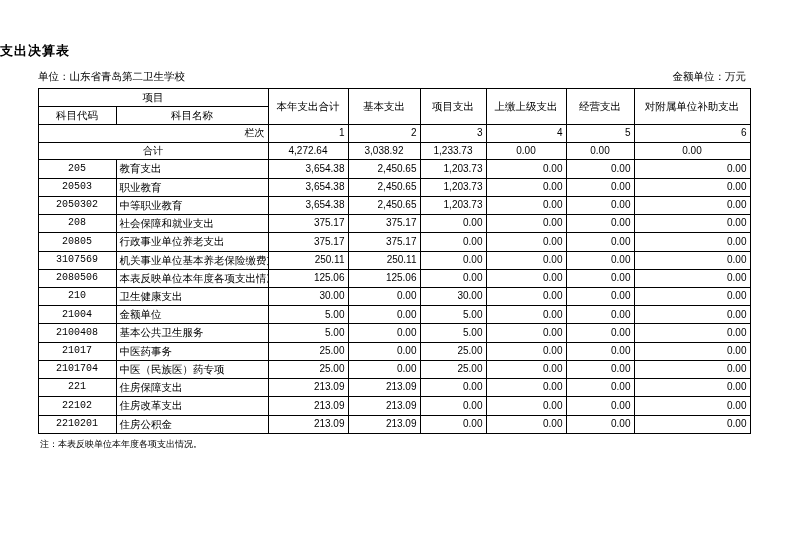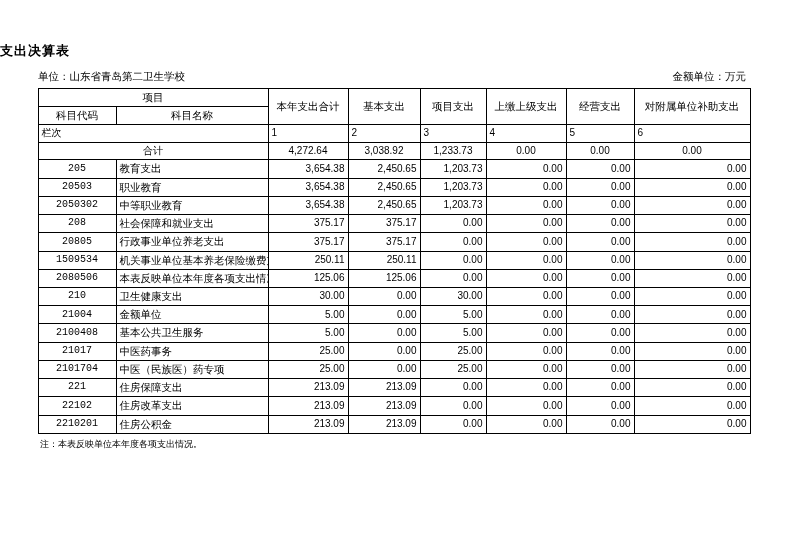--- a/index.html
+++ b/index.html
@@ -61,21 +61,21 @@
   .hdr-item {
     text-align: center;
     font-size: 10.5px;
   }
   .hdr-col {
     text-align: center;
     font-size: 10.5px;
     vertical-align: middle;
   }
   .sub-head td {
-    text-align: left;
+    text-align: right;
     font-size: 10px;
   }
   .total-row td {
     text-align: center;
   }
   .code-cell {
     text-align: center;
     font-size: 10px;
     font-family: Liberation Mono, monospace;
   }
@@ -204,21 +204,21 @@
         <td class="name-cell">行政事业单位养老支出</td>
         <td class="num">375.17</td>
         <td class="num">375.17</td>
         <td class="num">0.00</td>
         <td class="num">0.00</td>
         <td class="num">0.00</td>
         <td class="num">0.00</td>
       </tr>
 
       <tr>
-        <td class="code-cell">1509534</td>
+        <td class="code-cell">3107569</td>
         <td class="name-cell">机关事业单位基本养老保险缴费支出</td>
         <td class="num">250.11</td>
         <td class="num">250.11</td>
         <td class="num">0.00</td>
         <td class="num">0.00</td>
         <td class="num">0.00</td>
         <td class="num">0.00</td>
       </tr>
 
       <tr>

